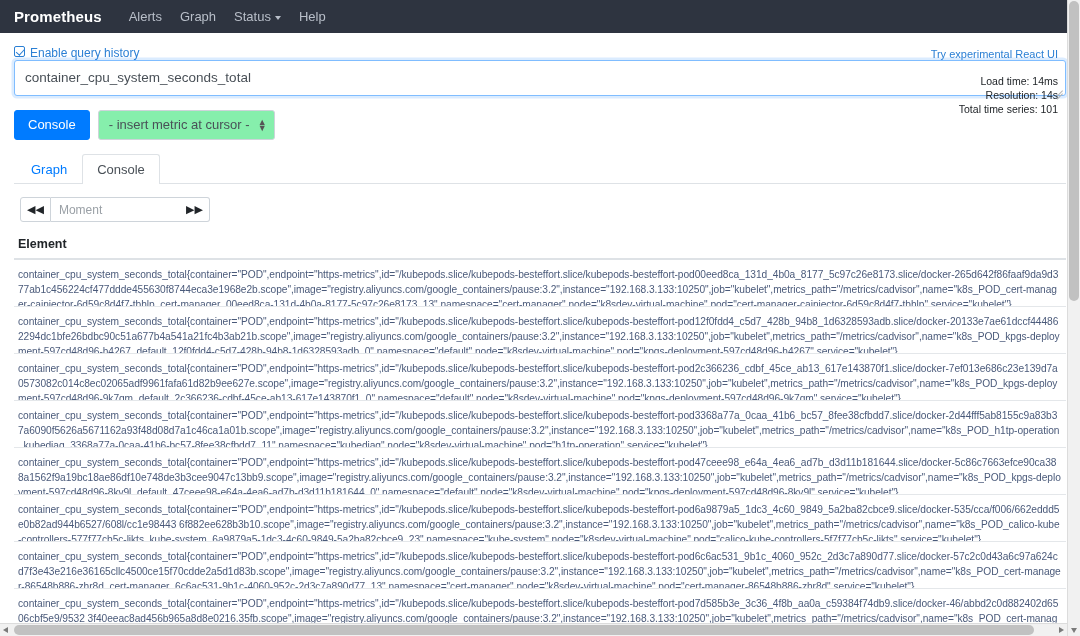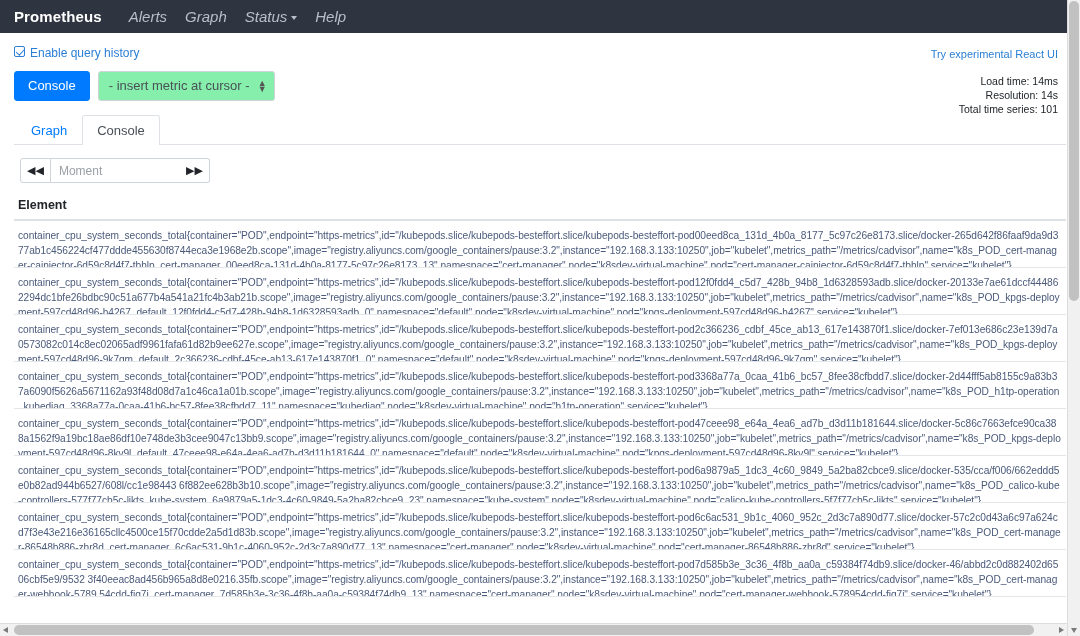--- a/index.html
+++ b/index.html
@@ -28,26 +28,25 @@
   .brand {
     color: #fff;
     font-size: 15px;
     font-weight: bold;
     margin-right: 18px;
     letter-spacing: .1px;
     cursor: pointer;
   }
   .nav-link {
     color: #b9bfc9;
-    font-size: 15px;
+    font-size: 13px;
     padding: 0 9px;
     text-decoration: none;
     cursor: pointer;
     white-space: nowrap;
-    font-style: italic;
   }
   .caret {
     display:inline-block;
     width:0;height:0;
     border-left:3.5px solid transparent;
     border-right:3.5px solid transparent;
     border-top:4px solid #b9bfc9;
     margin-left:4px;
     vertical-align: middle;
   }
@@ -326,20 +325,27 @@
   <a class="nav-link">Help</a>
 </div>
 
 <div class="container">
 
   <div class="qh-row">
     <span class="qh-checkbox"></span>
     <span class="qh-label">Enable query history</span>
   </div>
 
+  <div class="query-wrap">
+    <textarea class="query-input" rows="1" placeholder="Expression (press Shift+Enter for newlines)" style="">container_cpu_system_seconds_total</textarea>
+    <span class="resize-grip">
+        <span></span>
+        <span></span>
+      </span>
+  </div>
 
   <div class="exec-row">
     <button class="btn-execute">Console</button>
     <span class="select-wrap">
       <select class="metric-select">
         <option>- insert metric at cursor -</option>
       </select>
       <span class="select-arrows">▲<br>▼</span>
     </span>
   </div>

